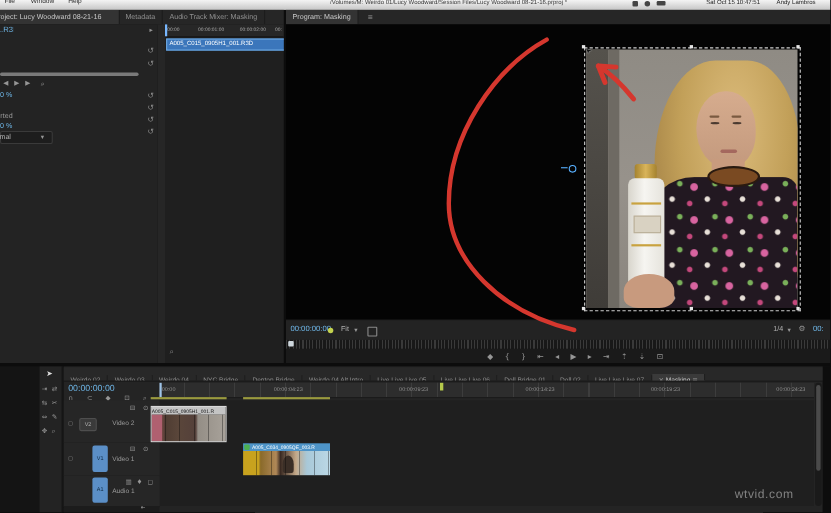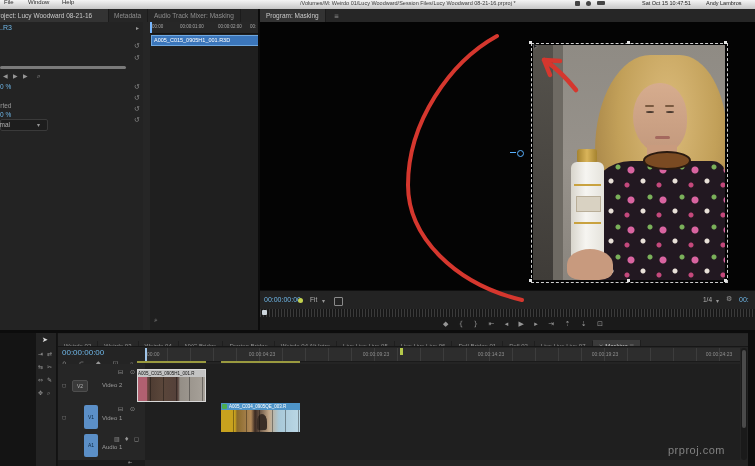--- a/index.html
+++ b/index.html
@@ -267,13 +267,13 @@
       <div class="framelines"></div>
     </div>
   </div>
 
   <div class="ab" style="left:741px;top:15px;width:6px;height:112px;background:#1a1a1a;border-radius:3px">
     <div class="ab" style="left:1px;top:2px;width:4px;height:78px;background:#4a4a4a;border-radius:2px"></div>
   </div>
   <div class="ab" style="left:748px;top:0;width:7px;height:133px;background:#0d0d0d"></div>
 </div>
 
-<div id="watermark" class="ab nw">prproj.com</div>
+<div id="watermark" class="ab nw">wtvid.com</div>
 
 </body></html>

